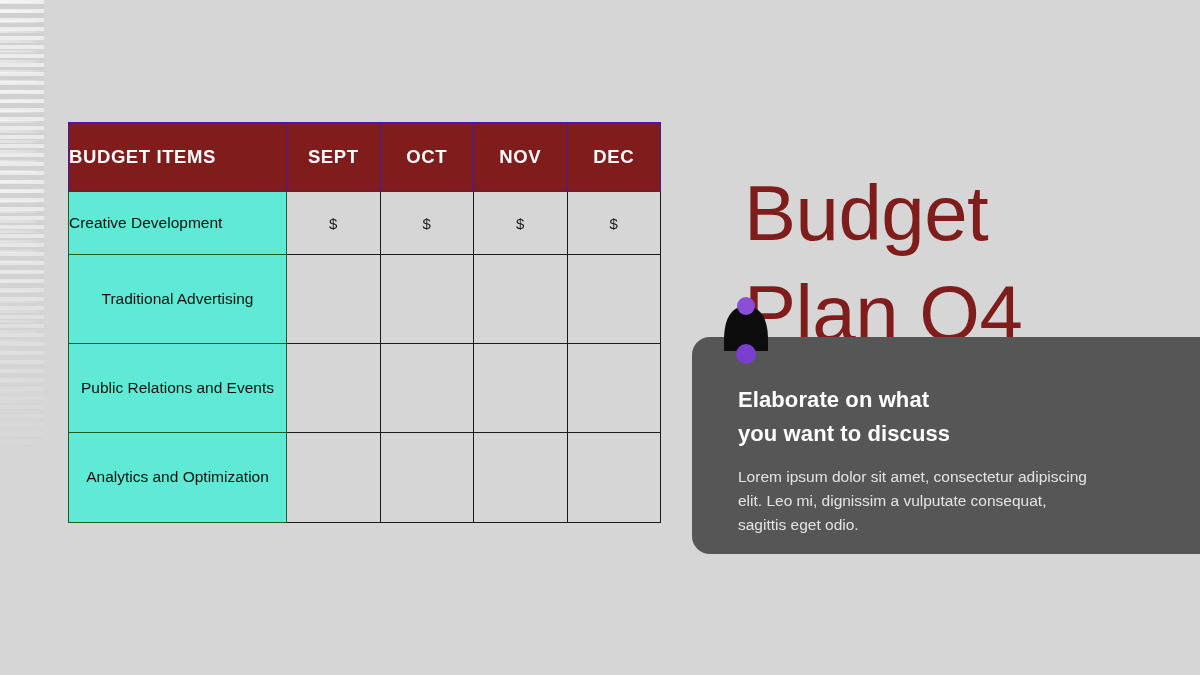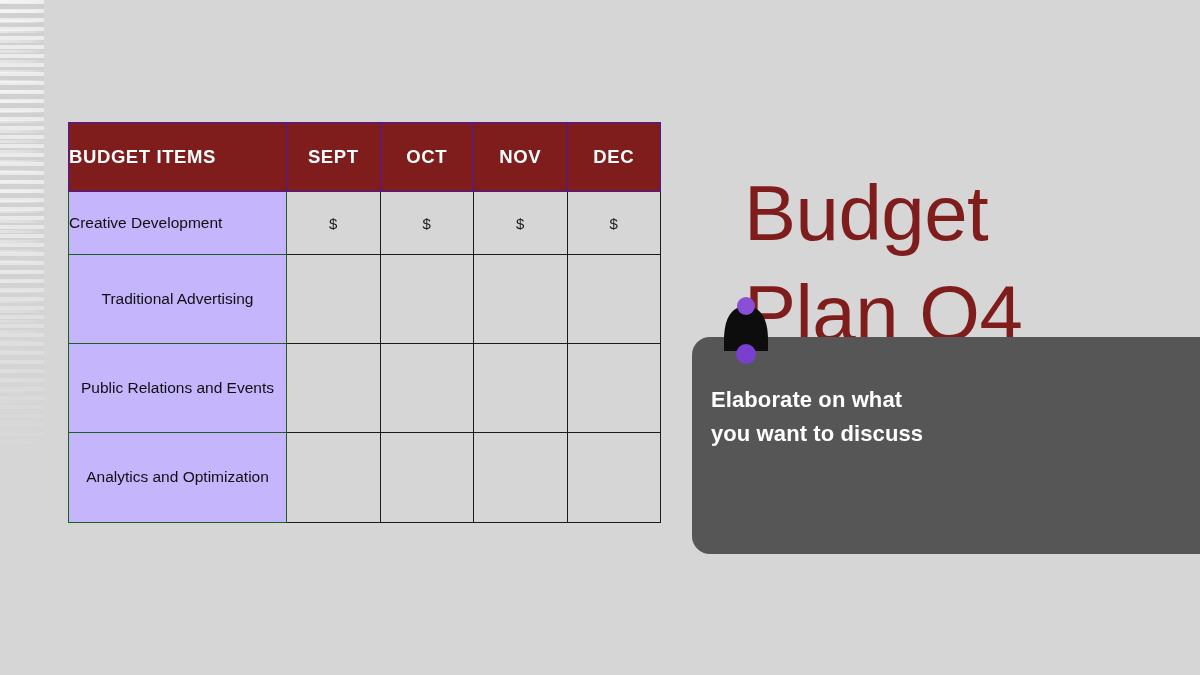--- a/index.html
+++ b/index.html
@@ -76,21 +76,21 @@
     text-align: left;
     padding-left: 26px;
     width: 217px;
   }
   th.col-month {
     text-align: center;
     width: 92.5px;
   }
 
   td.label-cell {
-    background: #c4b5fd;
+    background: #5eead4;
     border: 1.6px solid #1e5e1e;
     color: #101010;
     font-size: 15.5px;
     text-align: center;
     vertical-align: middle;
     line-height: 1.35;
     padding: 4px 12px;
   }
   td.label-cell.left-align {
     text-align: left;
@@ -127,21 +127,21 @@
 
   #note-card {
     position: absolute;
     left: 692px;
     top: 337px;
     width: 508px;
     height: 217px;
     background: #565656;
     border-radius: 18px 0 0 18px;
     box-sizing: border-box;
-    padding: 46px 40px 0 19px;
+    padding: 46px 40px 0 46px;
   }
   #note-heading {
     color: #ffffff;
     font-size: 22px;
     font-weight: bold;
     line-height: 1.55;
     letter-spacing: 0.1px;
     white-space: pre-line;
     margin: 0 0 14px 0;
   }
@@ -211,20 +211,21 @@
     </tr>
   </tbody>
 </table>
 
 <h1 id="page-title">Budget
 Plan Q4</h1>
 
 <div id="note-card">
   <div id="note-heading">Elaborate on what
 you want to discuss</div>
+  <p id="note-body">Lorem ipsum dolor sit amet, consectetur adipiscing elit. Leo mi, dignissim a vulputate consequat, sagittis eget odio.</p>
 </div>
 
 <div id="bell-icon">
   <svg viewBox="0 0 72 72" width="72" height="72" xmlns="http://www.w3.org/2000/svg">
     <path d="M36 10 C50 10 58 22 58 44 L58 55 L14 55 L14 44 C14 22 22 10 36 10 Z" fill="#0d0d0d"></path>
     <circle cx="36" cy="10" r="9" fill="#8a4fd6"></circle>
     <circle cx="36" cy="58" r="10" fill="#7b3fd0"></circle>
   </svg>
 </div>
 

